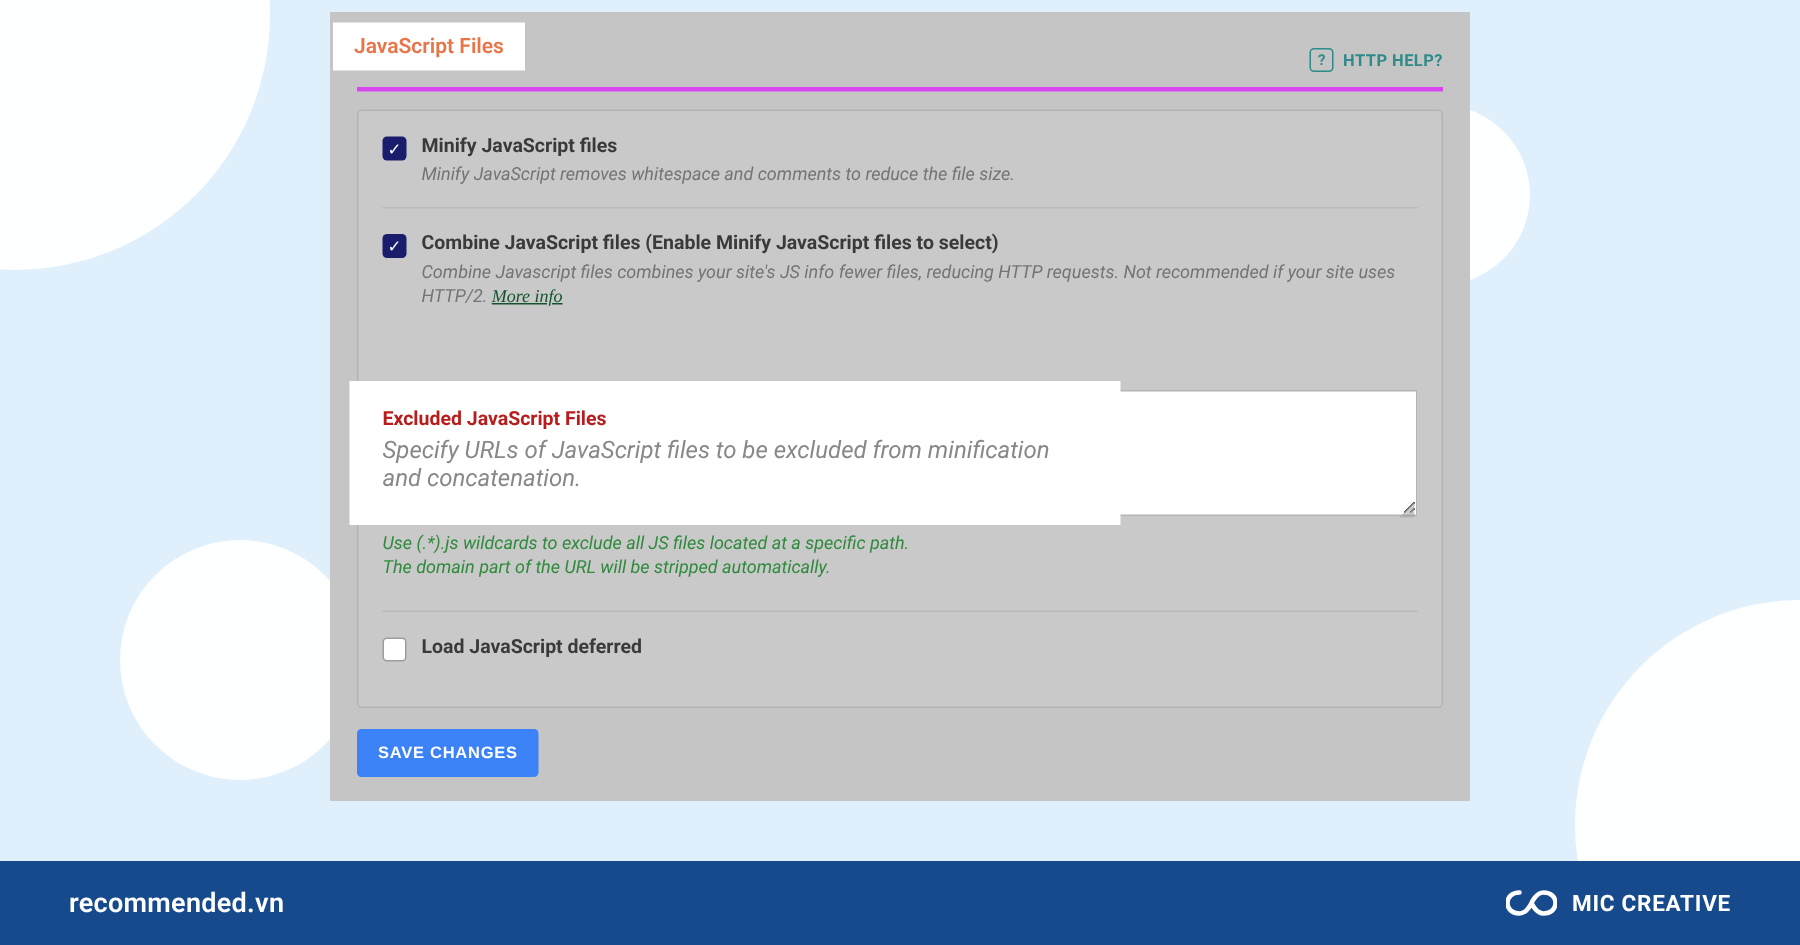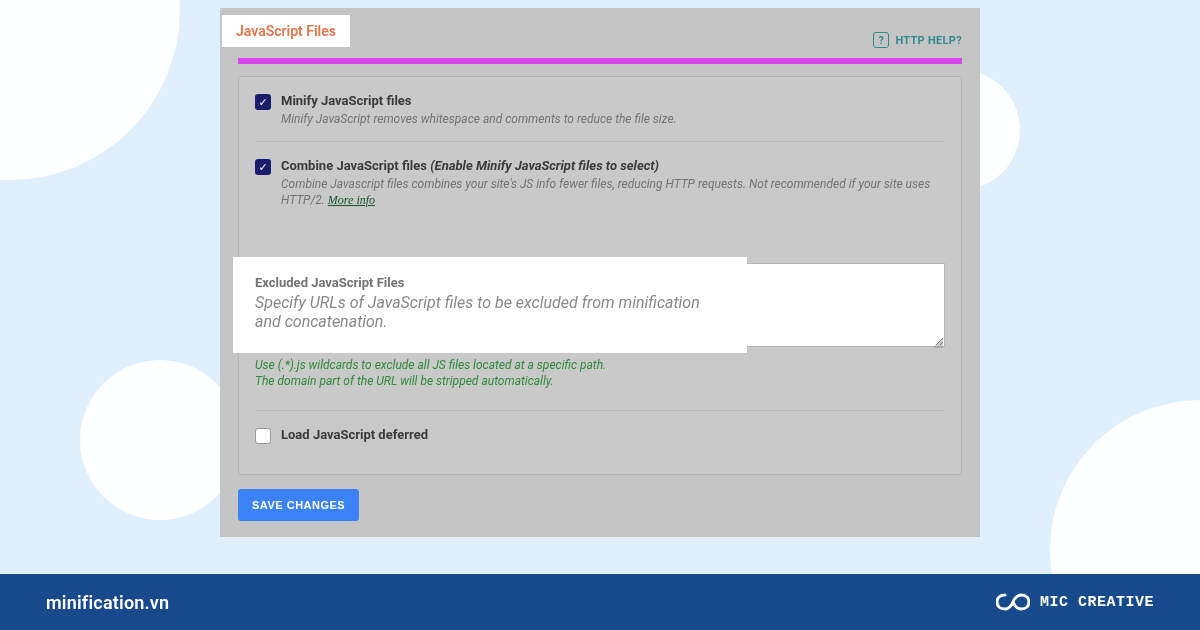--- a/index.html
+++ b/index.html
@@ -31,21 +31,21 @@
       width: 760px;
       background: #c5c5c6;
       padding: 20px 18px 16px 18px;
     }
 
     .panel-header {
       display: flex;
       justify-content: space-between;
       align-items: center;
       padding: 4px 0 10px 0;
-      border-bottom: 6px solid #d946ef;
+      border-bottom: 3px solid #d946ef;
       margin-bottom: 12px;
     }
     .panel-title {
       background: #ffffff;
       display: inline-block;
       padding: 8px 14px;
       color: #e97448;
       font-weight: 600;
       font-size: 14px;
       margin: -18px 0 0 -16px;
@@ -85,40 +85,40 @@
       width: 16px; height: 16px; flex-shrink: 0;
       border-radius: 3px; display:flex; align-items:center; justify-content:center;
       font-size: 11px; line-height: 1;
       cursor: pointer;
       margin-top: 1px;
     }
     .checkbox.checked { background: #1a1d6b; color: #fff; }
     .checkbox.unchecked { background: #fff; border: 1px solid #9d9d9d; color: transparent; }
     .option-body { flex: 1; }
     .option-title { font-size: 13px; font-weight: 700; color: #3a3a3a; }
-    .option-title .hint { font-style: italic; font-weight: 700; color: #3a3a3a; }
+    .option-title .hint { font-weight: 700; color: #3a3a3a; }
     .option-desc { font-size: 12px; color: #747474; font-style: italic; margin-top: 3px; line-height: 1.35; }
     .more-link { color: #14532d; text-decoration: underline; font-style: italic; cursor:pointer;font-family:Liberation Serif, serif; }
 
     .excluded-block {
       position: relative;
       margin: 10px 0 6px 0;
     }
     .excluded-highlight {
       position: absolute;
       top: -4px;
       left: -20px;
       width: 510px;
       height: 92px;
       background: #ffffff;
       z-index: 2;
       padding: 16px 20px 0 20px;
       box-shadow: 0 0 0 2px #ffffff;
     }
-    .excluded-title { font-size: 13px; font-weight: 700; color: #737373; }
+    .excluded-title { font-size: 13px; font-weight: 700; color: #b91c1c; }
     .excluded-desc { font-size: 16px; color: #888888; font-style: italic; margin-top: 3px; }
     .exclude-textarea-wrap {
       position: relative;
       margin-top: 54px;
       z-index: 1;
     }
     .exclude-textarea {
       width: 100%;
       height: 84px;
       border: 1px solid #b4b4b4;
@@ -157,21 +157,21 @@
       height: 56px;
       background: #174a8c;
       color: #ffffff;
       display: flex;
       align-items: center;
       justify-content: space-between;
       padding: 0 46px;
       z-index: 10;
     }
     .footer-left { font-size: 18px; font-weight: 600; letter-spacing: .2px; }
-    .footer-right { display:flex; align-items:center; gap: 10px; font-size: 15px; font-weight:700; letter-spacing: .5px; font-family: Liberation Mono, monospace; }
+    .footer-right { display:flex; align-items:center; gap: 10px; font-size: 15px; font-weight:700; letter-spacing: .5px; }
     .infinity-icon svg { display:block; }
   </style>
 </head>
 <body>
 
 <div class="blob bl1"></div>
 <div class="blob bl2"></div>
 <div class="blob bl3"></div>
 <div class="blob bl4"></div>
 
@@ -237,21 +237,21 @@
       </div>
     </div>
 
   </div>
 
   <button class="save-btn">SAVE CHANGES</button>
 
 </div>
 
 <div class="footer">
-  <div class="footer-left">minification.vn</div>
+  <div class="footer-left">recommended.vn</div>
   <div class="footer-right">
     <span class="infinity-icon">
       <svg width="34" height="20" viewBox="0 0 34 20" fill="none">
         <path d="M9 3 C4 3 1 6 1 10 C1 14 4 17 9 17 C14 17 17 10 17 10 C17 10 20 3 25 3 C30 3 33 6 33 10 C33 14 30 17 25 17 C20 17 17 10 17 10" stroke="#ffffff" stroke-width="3" fill="none" stroke-linecap="round"></path>
       </svg>
     </span>
     <span>MIC CREATIVE</span>
   </div>
 </div>
 

